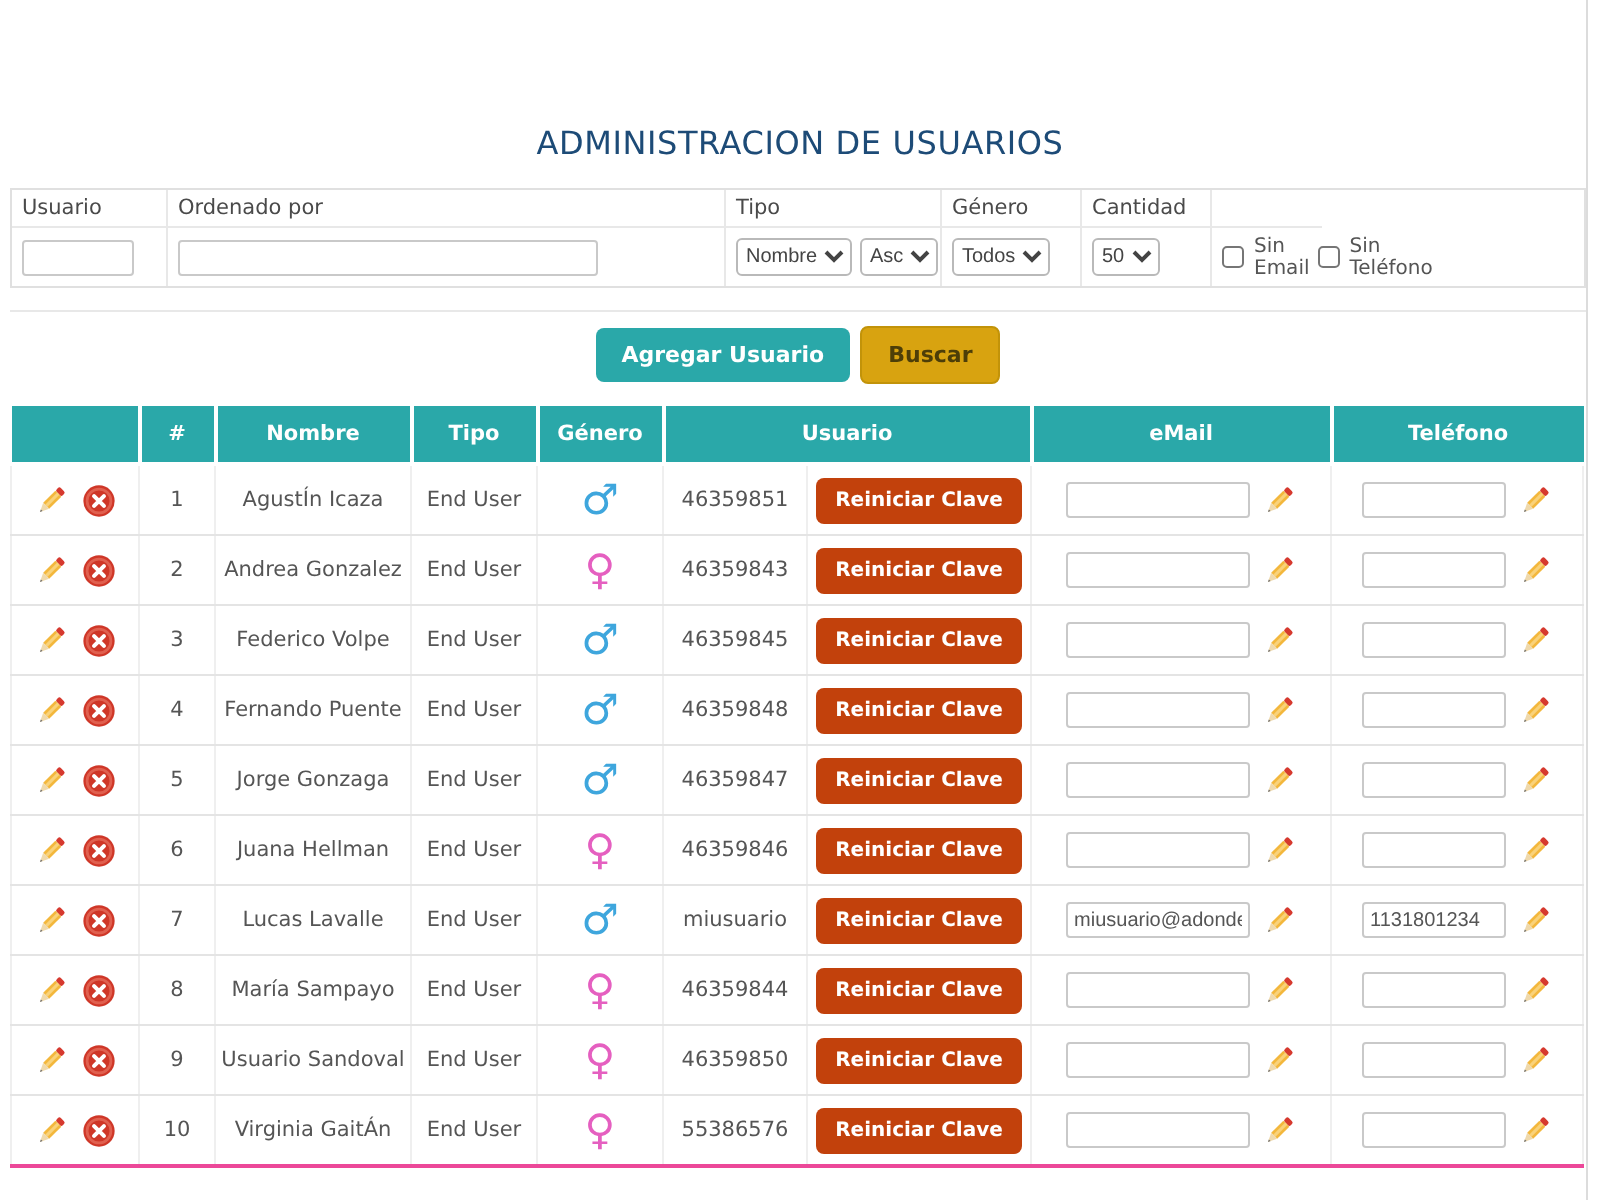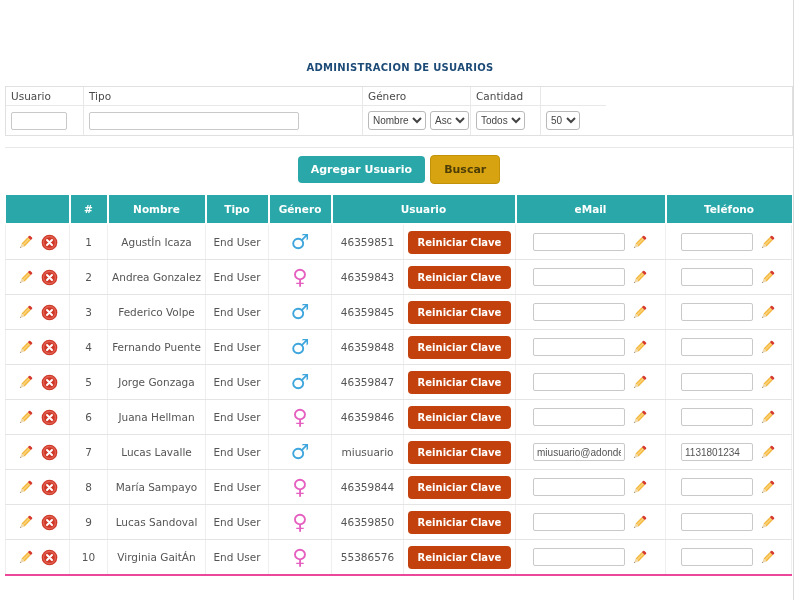--- a/index.html
+++ b/index.html
@@ -1,20 +1,20 @@
 <!DOCTYPE html>
 <html><head>
 <meta charset="utf-8">
 <style>
   html,body{margin:0;padding:0;background:#fff;}
   body{width:800px;height:600px;position:relative;overflow:hidden;
        font-family:"DejaVu Sans","Liberation Sans",sans-serif;color:#555;}
   .page-right-border{position:absolute;top:0;left:793px;height:600px;border-left:1px solid #dcdcdc;}
 
-  .title{padding-top:62px;text-align:center;font-size:10px;font-weight:bold;color:#1d4b77;letter-spacing:.3px;}
+  .title{padding-top:62px;text-align:center;font-size:16px;font-weight:normal;color:#1d4b77;letter-spacing:.3px;}
 
   
   .filter-panel{margin:13px 7px 0 5px;border:1px solid #e0e0e0;}
   .f-row{display:grid;grid-template-columns:78px 279px 108px 70px 65px 55px 1fr;}
   .f-row > div{border-right:1px solid #e8e8e8;padding:2px 5px;display:flex;align-items:center;gap:4px;}
   .f-row > div:last-child{border-right:none;}
   .f-labels > div{font-size:10.5px;color:#4a4a4a;border-bottom:1px solid #e8e8e8;padding-top:3px;padding-bottom:3px;}
   .f-controls > div{height:25px;}
   input[type=text]{height:16px;border:1px solid #c9c9c9;border-radius:2px;font-size:10px;color:#555;padding:0 3px;}
   .in-usuario{width:48px;}
@@ -55,20 +55,21 @@
 </head>
 <body>
 
 <div class="page-right-border"></div>
 
 <div class="title">ADMINISTRACION DE USUARIOS</div>
 
 <div class="filter-panel">
   <div class="f-row f-labels">
     <div>Usuario</div>
+    <div>Ordenado por</div>
     <div>Tipo</div>
     <div>Género</div>
     <div>Cantidad</div>
     <div></div>
   </div>
   <div class="f-row f-controls">
     <div>
       <input type="text" class="in-usuario" value="" style="">
     </div>
     <div>
@@ -85,20 +86,30 @@
     <div>
       <select>
         <option>Todos</option>
       </select>
     </div>
     <div>
       <select>
         <option>50</option>
       </select>
     </div>
+    <div>
+      <span class="chk-group">
+        <input type="checkbox" style="">
+        <span>Sin Email</span>
+      </span>
+      <span class="chk-group">
+        <input type="checkbox" style="">
+        <span>Sin Teléfono</span>
+      </span>
+    </div>
   </div>
 </div>
 
 <div class="actions-bar">
   <button class="btn btn-agregar">Agregar Usuario</button>
   <button class="btn btn-buscar">Buscar</button>
 </div>
 
 <table>
   <colgroup>
@@ -662,21 +673,21 @@
         <span class="icon-btn">
           <svg class="del" viewBox="0 0 20 20">
             <circle cx="10" cy="10" r="9.2" fill="#cf3728"></circle>
             <circle cx="10" cy="10" r="7" fill="none" stroke="#e0604f" stroke-width="1.6"></circle>
             <path d="M7.1 7.1 L12.9 12.9 M12.9 7.1 L7.1 12.9" stroke="#fff" stroke-width="2.4" stroke-linecap="round"></path>
           </svg>
         </span>
       </span>
     </td>
     <td>9</td>
-    <td>Lucas Sandoval</td>
+    <td>Usuario Sandoval</td>
     <td>End User</td>
     <td><span class="gender female">♀</span></td>
     <td>46359850</td>
     <td>
       <button class="btn btn-reset">Reiniciar Clave</button>
     </td>
     <td>
       <span class="cell-io">
         <input type="text" class="in-email" style="">
         <span class="icon-btn">

